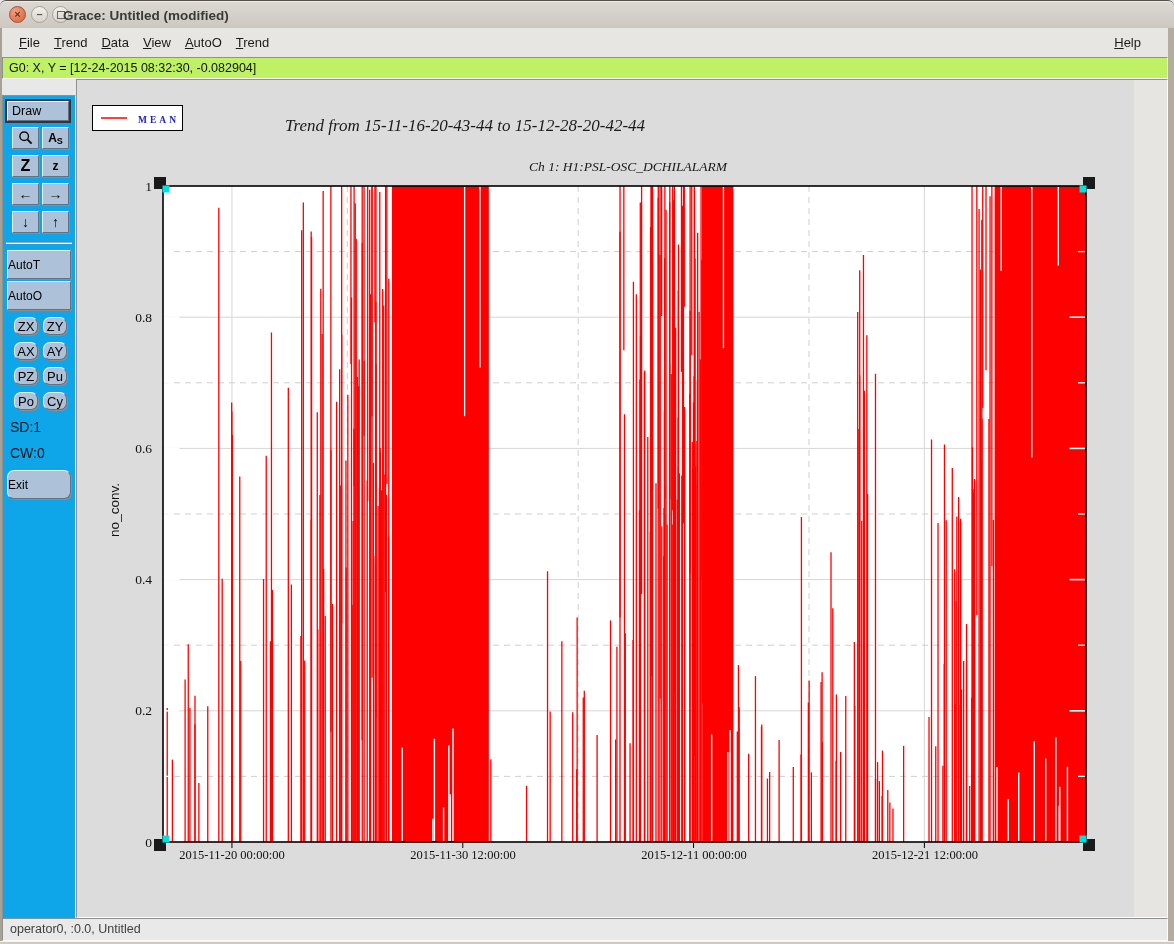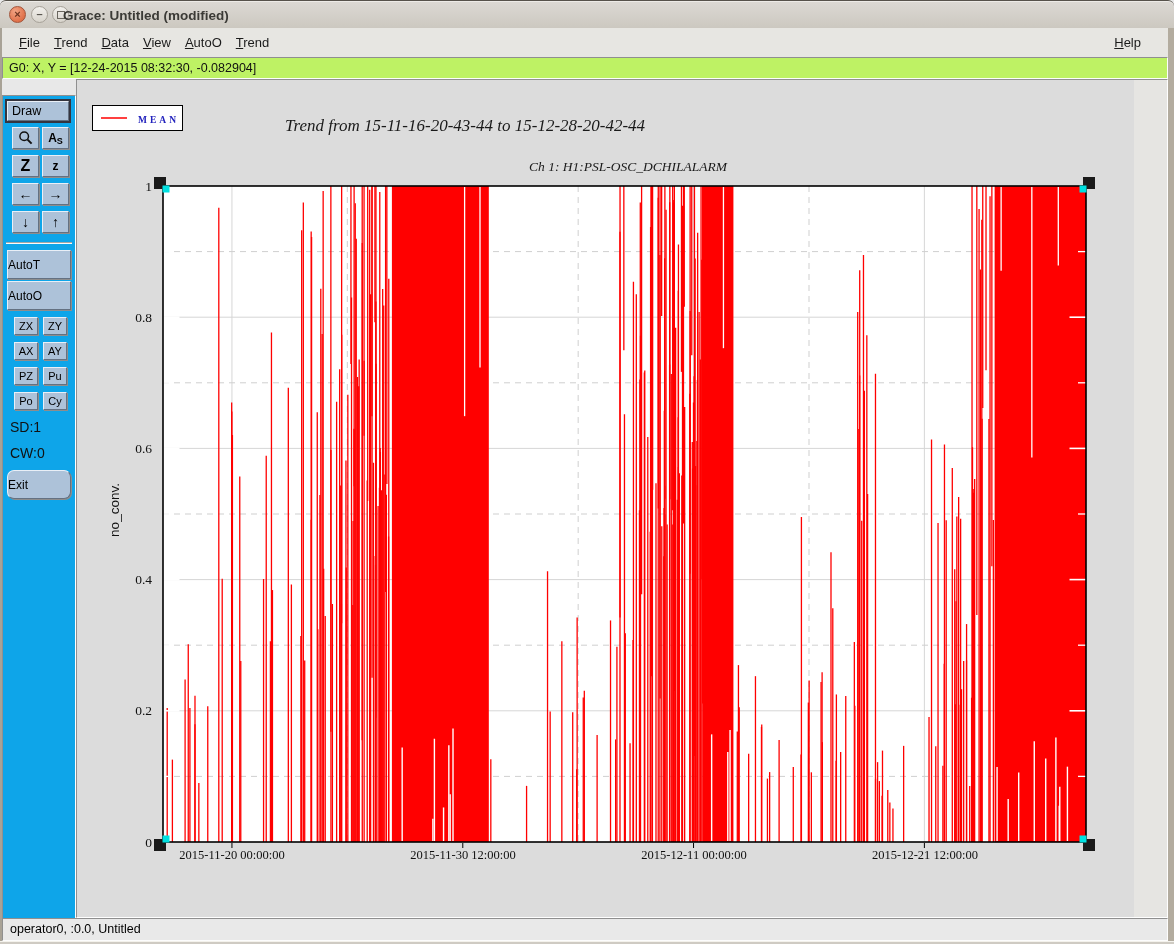--- a/index.html
+++ b/index.html
@@ -46,27 +46,27 @@
   .icon-row:first-of-type{margin-top:9px;}
   .zbig{font-size:16px;font-weight:bold;}
   .zsmall{font-size:12px;font-weight:bold;}
   .arrow{font-size:14px;font-weight:bold;}
   .as-sub{font-size:9px;font-weight:bold;transform:translateY(3px);}
   .as-main{font-size:12px;font-weight:bold;}
   #sep1{margin:9px 3px 0 3px;height:0;border-top:1px solid #a6a6a6;border-bottom:1px solid #fbfbfb;}
   .wide-btn{margin:2px 0 0 4px;width:64px;height:29px;justify-content:flex-start;}
   #autot-btn{margin-top:6px;}
   .pair-row{display:flex;margin:7px 0 0 11px;}
-  .pair-row .sbtn{width:24px;height:18px;margin-right:5px;font-size:11px;}
+  .pair-row .sbtn{width:24px;height:18px;margin-right:5px;font-size:13px;border-radius:7px;}
   .side-label{margin:9px 0 0 7px;font-size:14px;color:#111;}
   #exit-btn{margin-top:9px;border-radius:7px;}
   
   #statusbar{position:absolute;left:2px;top:918px;width:1166px;height:23px;background:#e9e9e9;
     border:1px solid;border-color:#8f8f8f #fdfdfd #fdfdfd #8f8f8f;box-sizing:border-box;
-    font-size:12.5px;color:#000000;line-height:21px;padding-left:7px;}
+    font-size:12.5px;color:#404040;line-height:21px;padding-left:7px;}
   
   #chart-svg{position:absolute;left:0;top:0;width:1174px;height:944px;pointer-events:none;}
   #chart-svg [data-interactable="true"]{pointer-events:auto;}
   .serif-t{font-family:"Liberation Serif",serif;}
 </style>
 </head>
 <body>
 
 <div id="win" data-interactable="false">
 

